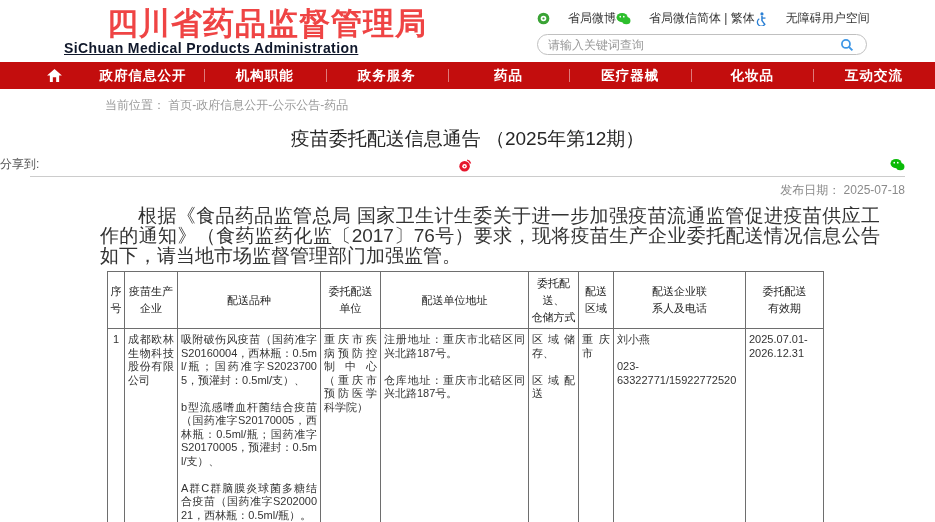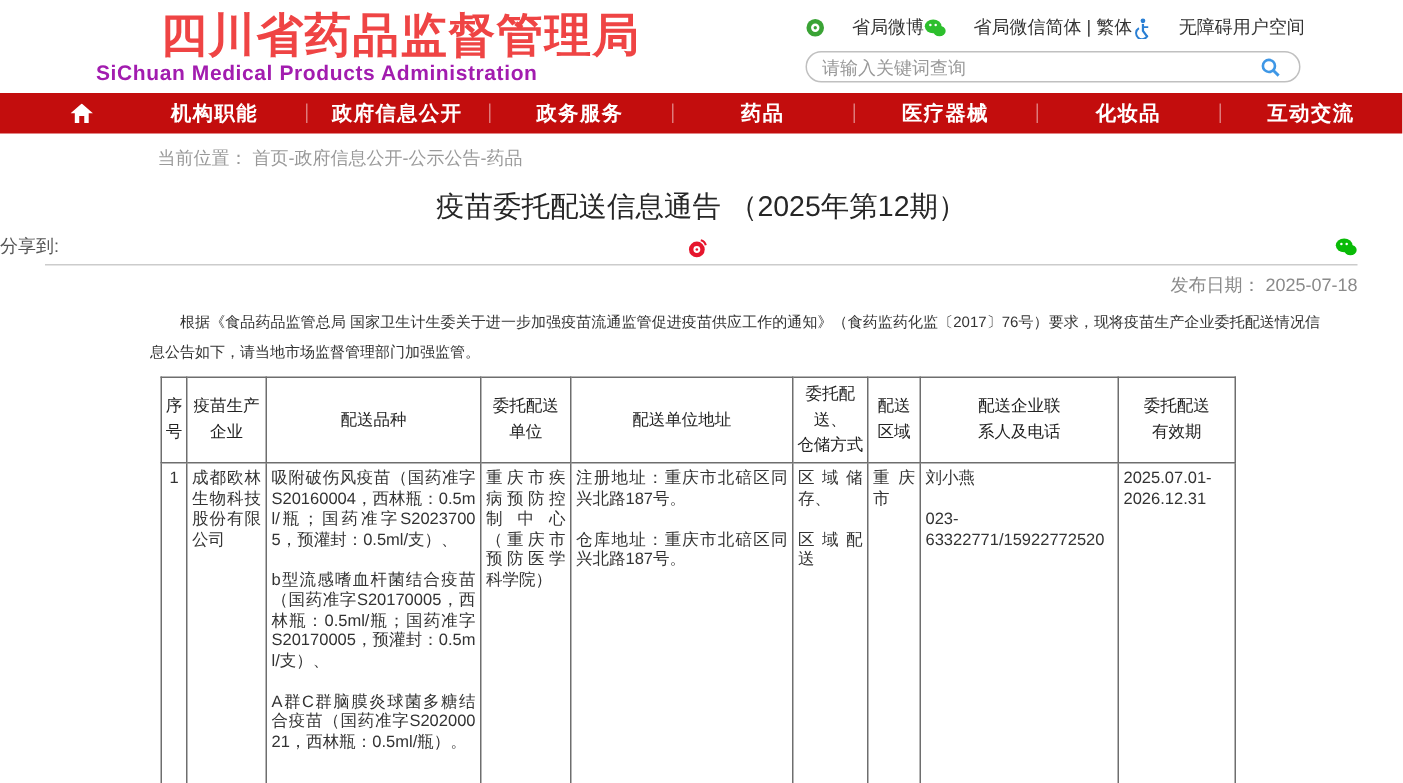--- a/index.html
+++ b/index.html
@@ -3,21 +3,21 @@
 <meta charset="utf-8">
 <style>
   * { margin:0; padding:0; box-sizing:border-box; }
   html,body { width:935px; height:522px; overflow:hidden; background:#fff;
     font-family:"Liberation Sans","DejaVu Sans",sans-serif; }
 
   
   .site-header { position:relative; height:62px; background:#fff; }
   .logo { position:absolute; left:64px; top:7px; cursor:pointer; }
   .logo-title { font-size:31px; font-weight:bold; color:#ef4444; letter-spacing:1px; line-height:33px;margin-left:43px; }
-  .logo-sub { font-size:14px; font-weight:bold; color:#a21caf; letter-spacing:.4px; margin-top:0px; }
+  .logo-sub { font-size:14px; font-weight:bold; color:#0f172a; letter-spacing:.4px; margin-top:0px;text-decoration:underline; }
   .header-right { position:absolute; right:68px; top:10px; width:330px; }
   .quick-links { display:flex; align-items:center; justify-content:space-between; font-size:12px; color:#333; }
   .quick-links .ql { display:flex; align-items:center; gap:18px; cursor:pointer; white-space:nowrap; }
   .search-box { margin-top:7px; position:relative; width:330px; height:21px;
     border:1px solid #c0c0c0; border-radius:11px; background:#fff; }
   .search-box input { position:absolute; left:10px; top:1px; width:280px; height:17px; border:none;
     outline:none; font-size:12px; color:#333; background:transparent; }
   .search-box input::placeholder { color:#999; }
   .search-btn { position:absolute; right:12px; top:3px; width:14px; height:14px; cursor:pointer; }
 
@@ -34,21 +34,21 @@
   .breadcrumb .path { color:#999; cursor:pointer; }
 
   
   .article-title { margin-top:12px; text-align:center; font-size:19px; font-weight:normal; color:#262626; line-height:24px; }
   .share-row { margin-top:6px; padding-right:30px; display:flex; justify-content:space-between; align-items:center;
     gap:5px; font-size:12px; color:#555; height:15px; }
   .share-row svg { cursor:pointer; }
   .divider { margin:4px 30px 0; border-top:1px solid #ccc; }
   .date-row { margin-top:5px; padding-right:30px; text-align:right; font-size:12px; color:#8a8a8a; height:15px; }
   .article-body { margin:9px 55px 0 100px; }
-  .notice { font-size:10px; color:#333; line-height:20px; text-indent:2em; text-align:justify; }
+  .notice { font-size:19px; color:#333; line-height:20px; text-indent:2em; text-align:justify; }
 
   
   table.doc-table { margin:5px 0 0 7px; border-collapse:collapse; table-layout:fixed; width:716px; }
   .doc-table th, .doc-table td { border:1px solid #6e6e6e; white-space:pre-line; }
   .doc-table th { height:57px; font-size:11px; font-weight:normal; color:#222; text-align:center;
     vertical-align:middle; line-height:17px; padding:2px 1px; }
   .doc-table td { height:214px; font-size:11px; color:#333; vertical-align:top; padding:4px 3px;
     line-height:13.5px; text-align:justify; word-break:break-all; }
   .doc-table td.center { text-align:center; }
   col.c0{width:17px} col.c1{width:53px} col.c2{width:143px} col.c3{width:60px} col.c4{width:148px}
@@ -106,22 +106,22 @@
     </div>
   </div>
 </div>
 
 <div class="main-nav">
   <div class="nav-home">
     <svg width="15" height="13" viewBox="0 0 16 14">
         <path d="M8 0 L16 7 H13 V14 H9.8 V9 H6.2 V14 H3 V7 H0 Z" fill="#fff"></path>
       </svg>
   </div>
+  <div class="nav-item">政府信息公开</div>
   <div class="nav-item">机构职能</div>
-  <div class="nav-item">政府信息公开</div>
   <div class="nav-item">政务服务</div>
   <div class="nav-item">药品</div>
   <div class="nav-item">医疗器械</div>
   <div class="nav-item">化妆品</div>
   <div class="nav-item">互动交流</div>
 </div>
 
 <div class="breadcrumb">
   <span>当前位置：</span>
   <span class="path">首页-政府信息公开-公示公告-药品</span>

